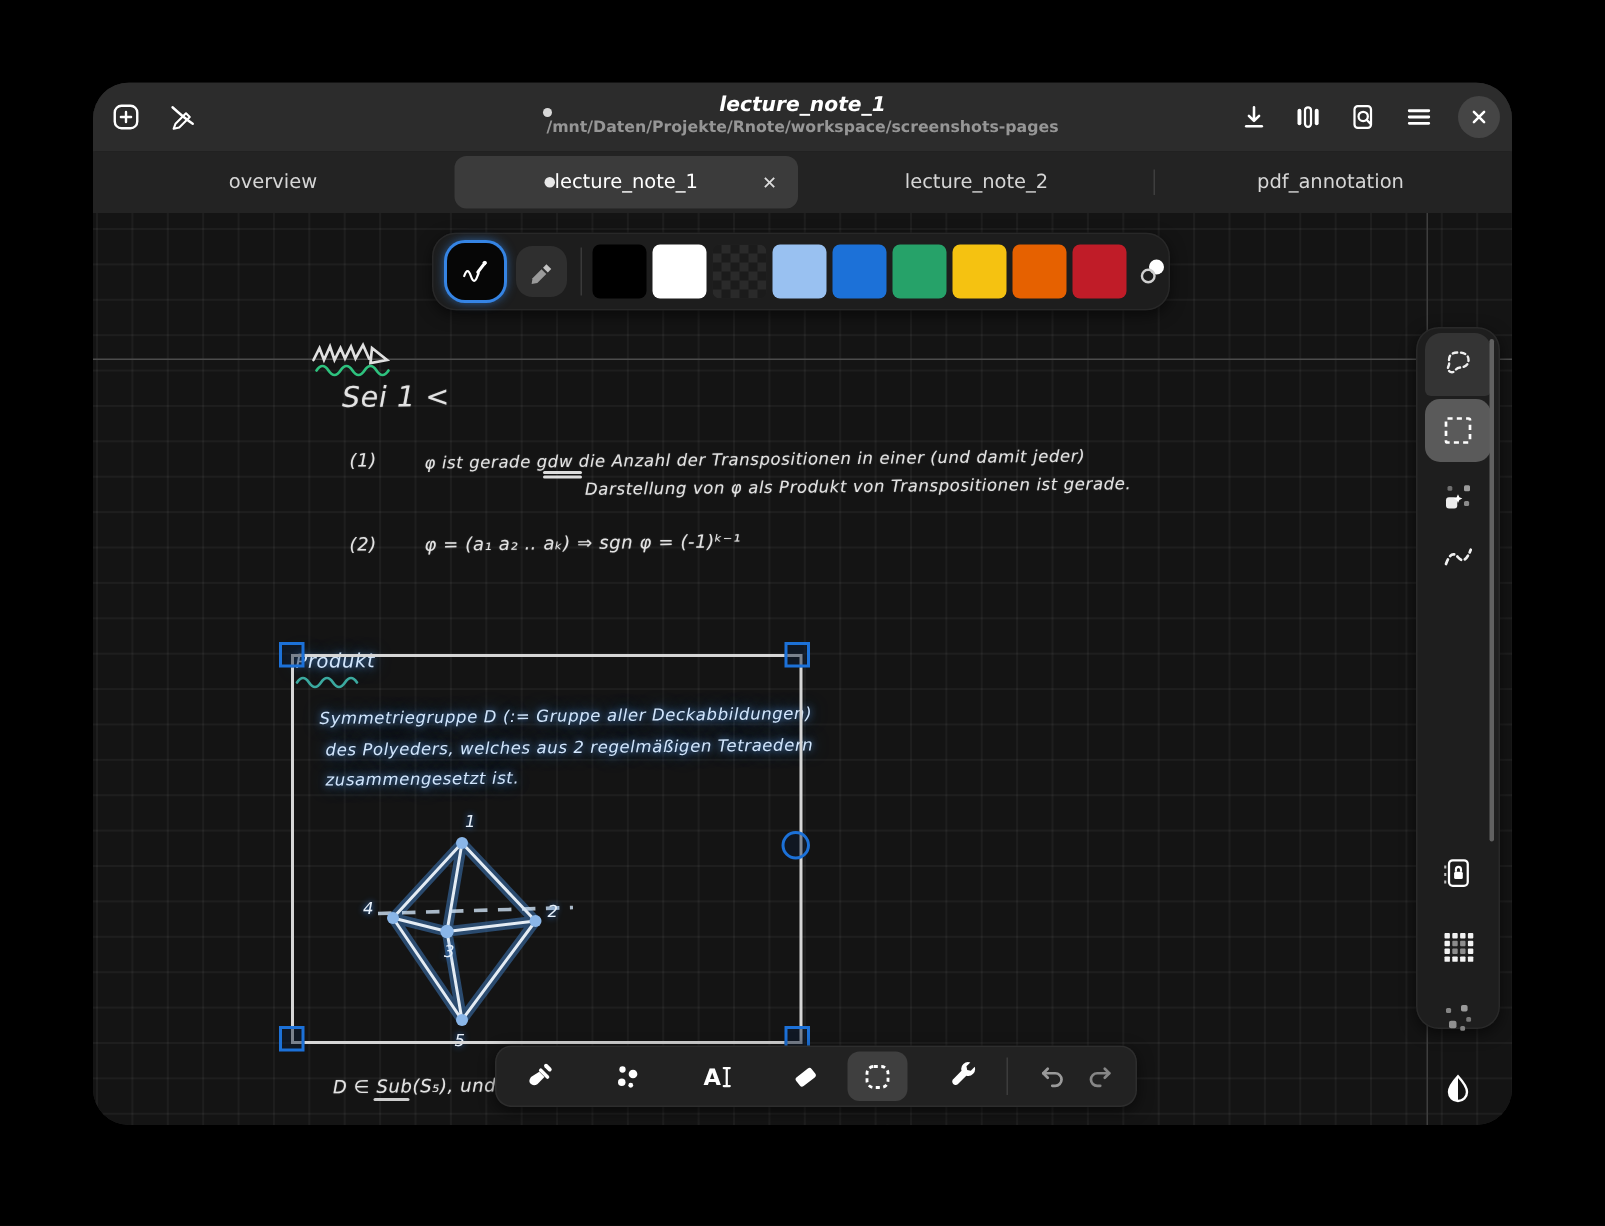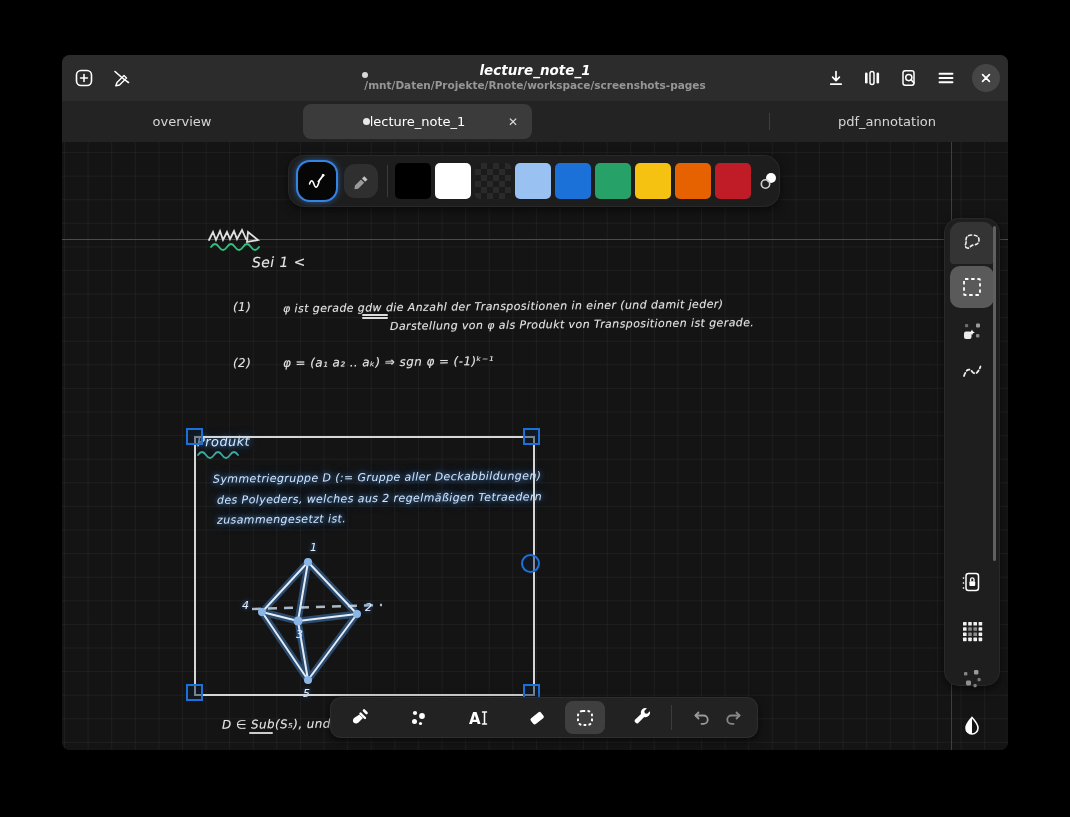--- a/index.html
+++ b/index.html
@@ -1,17 +1,17 @@
 <!DOCTYPE html>
 <html><head>
 <meta charset="utf-8">
 <style>
   html,body{margin:0;padding:0;background:#000;width:1070px;height:817px;overflow:hidden;
     font-family:"DejaVu Sans","Liberation Sans",sans-serif;}
-  .window{position:absolute;left:62px;top:55px;width:946px;height:695px;border-radius:8px;
+  .window{position:absolute;left:62px;top:55px;width:946px;height:695px;border-radius:24px;
     background:#161616;overflow:hidden;box-shadow:0 8px 30px rgba(0,0,0,.8), inset 0 0 0 1px rgba(255,255,255,.06);}
   
   .headerbar{position:absolute;left:0;top:0;width:100%;height:46px;background:#2c2c2c;}
   .hbtn{position:absolute;top:9px;width:32px;height:28px;border-radius:7px;display:flex;align-items:center;justify-content:center;}
   .title-wrap{position:absolute;left:0;top:0;width:100%;height:46px;text-align:center;pointer-events:none;}
   .wtitle{margin-top:7px;font-size:13.5px;font-weight:bold;font-style:italic;color:#fff;}
   .wsubtitle{font-size:10.5px;color:#969696;margin-top:1px;font-weight:bold;}
   .unsaved-dot{position:absolute;left:300px;top:17px;width:6px;height:6px;border-radius:50%;background:#d8d8d8;}
   .close-circle{position:absolute;left:910px;top:9px;width:28px;height:28px;border-radius:50%;background:#454545;
     display:flex;align-items:center;justify-content:center;}
@@ -130,32 +130,35 @@
     <div class="tab" style="left:40px;width:160px">
       <span>overview</span>
     </div>
     <div class="tab-active">
       <span class="mod-dot"></span>
       <span>lecture_note_1</span>
       <span class="tab-close">
         <span>✕</span>
       </span>
     </div>
+    <div class="tab" style="left:509px;width:160px">
+      <span>lecture_note_2</span>
+    </div>
     <div class="tab-divider" style="left:707px"></div>
     <div class="tab" style="left:745px;width:160px">
       <span>pdf_annotation</span>
     </div>
   </div>
 
   <div class="canvas">
     <div class="page-line-h"></div>
     <div class="page-line-v"></div>
 
     <div id="hw-layer">
-        <div class="hw" style="left: 166px; top: 112px; font-size: 14px; z-index: 2; margin-left: 24px;">Sei  1 &lt;</div>
+        <div class="hw" style="left: 166px; top: 112px; font-size: 19px; z-index: 2;">Sei  1 &lt;</div>
         <div class="hw" style="left: 171px; top: 158px; font-size: 12px; z-index: 2;">(1)</div>
         <div class="hw" style="left: 221px; top: 158px; font-size: 11px; z-index: 2;">φ ist gerade gdw die Anzahl der Transpositionen in einer (und damit jeder)</div>
         <div class="hw" style="left: 328px; top: 176px; font-size: 11px; z-index: 2;">Darstellung von φ als Produkt von Transpositionen ist gerade.</div>
         <div class="hw" style="left: 171px; top: 214px; font-size: 12px; z-index: 2;">(2)</div>
         <div class="hw" style="left: 221px; top: 213px; font-size: 12px; z-index: 2;">φ = (a₁ a₂ ‥ aₖ)  ⇒  sgn φ = (-1)ᵏ⁻¹</div>
         <div class="hw sel" style="left: 135px; top: 292px; font-size: 13px; z-index: 2;">Produkt</div>
         <div class="hw sel" style="left: 151px; top: 329px; font-size: 11px; z-index: 2;">Symmetriegruppe  D  (:= Gruppe aller Deckabbildungen)</div>
         <div class="hw sel" style="left: 155px; top: 350px; font-size: 11px; z-index: 2;">des  Polyeders,  welches aus 2 regelmäßigen Tetraedern</div>
         <div class="hw sel" style="left: 155px; top: 371px; font-size: 11px; z-index: 2;">zusammengesetzt  ist.</div>
         <div class="hw" style="left: 160px; top: 575px; font-size: 12px; z-index: 2;">D ∈ Sub(S₅), und zwar:</div>

